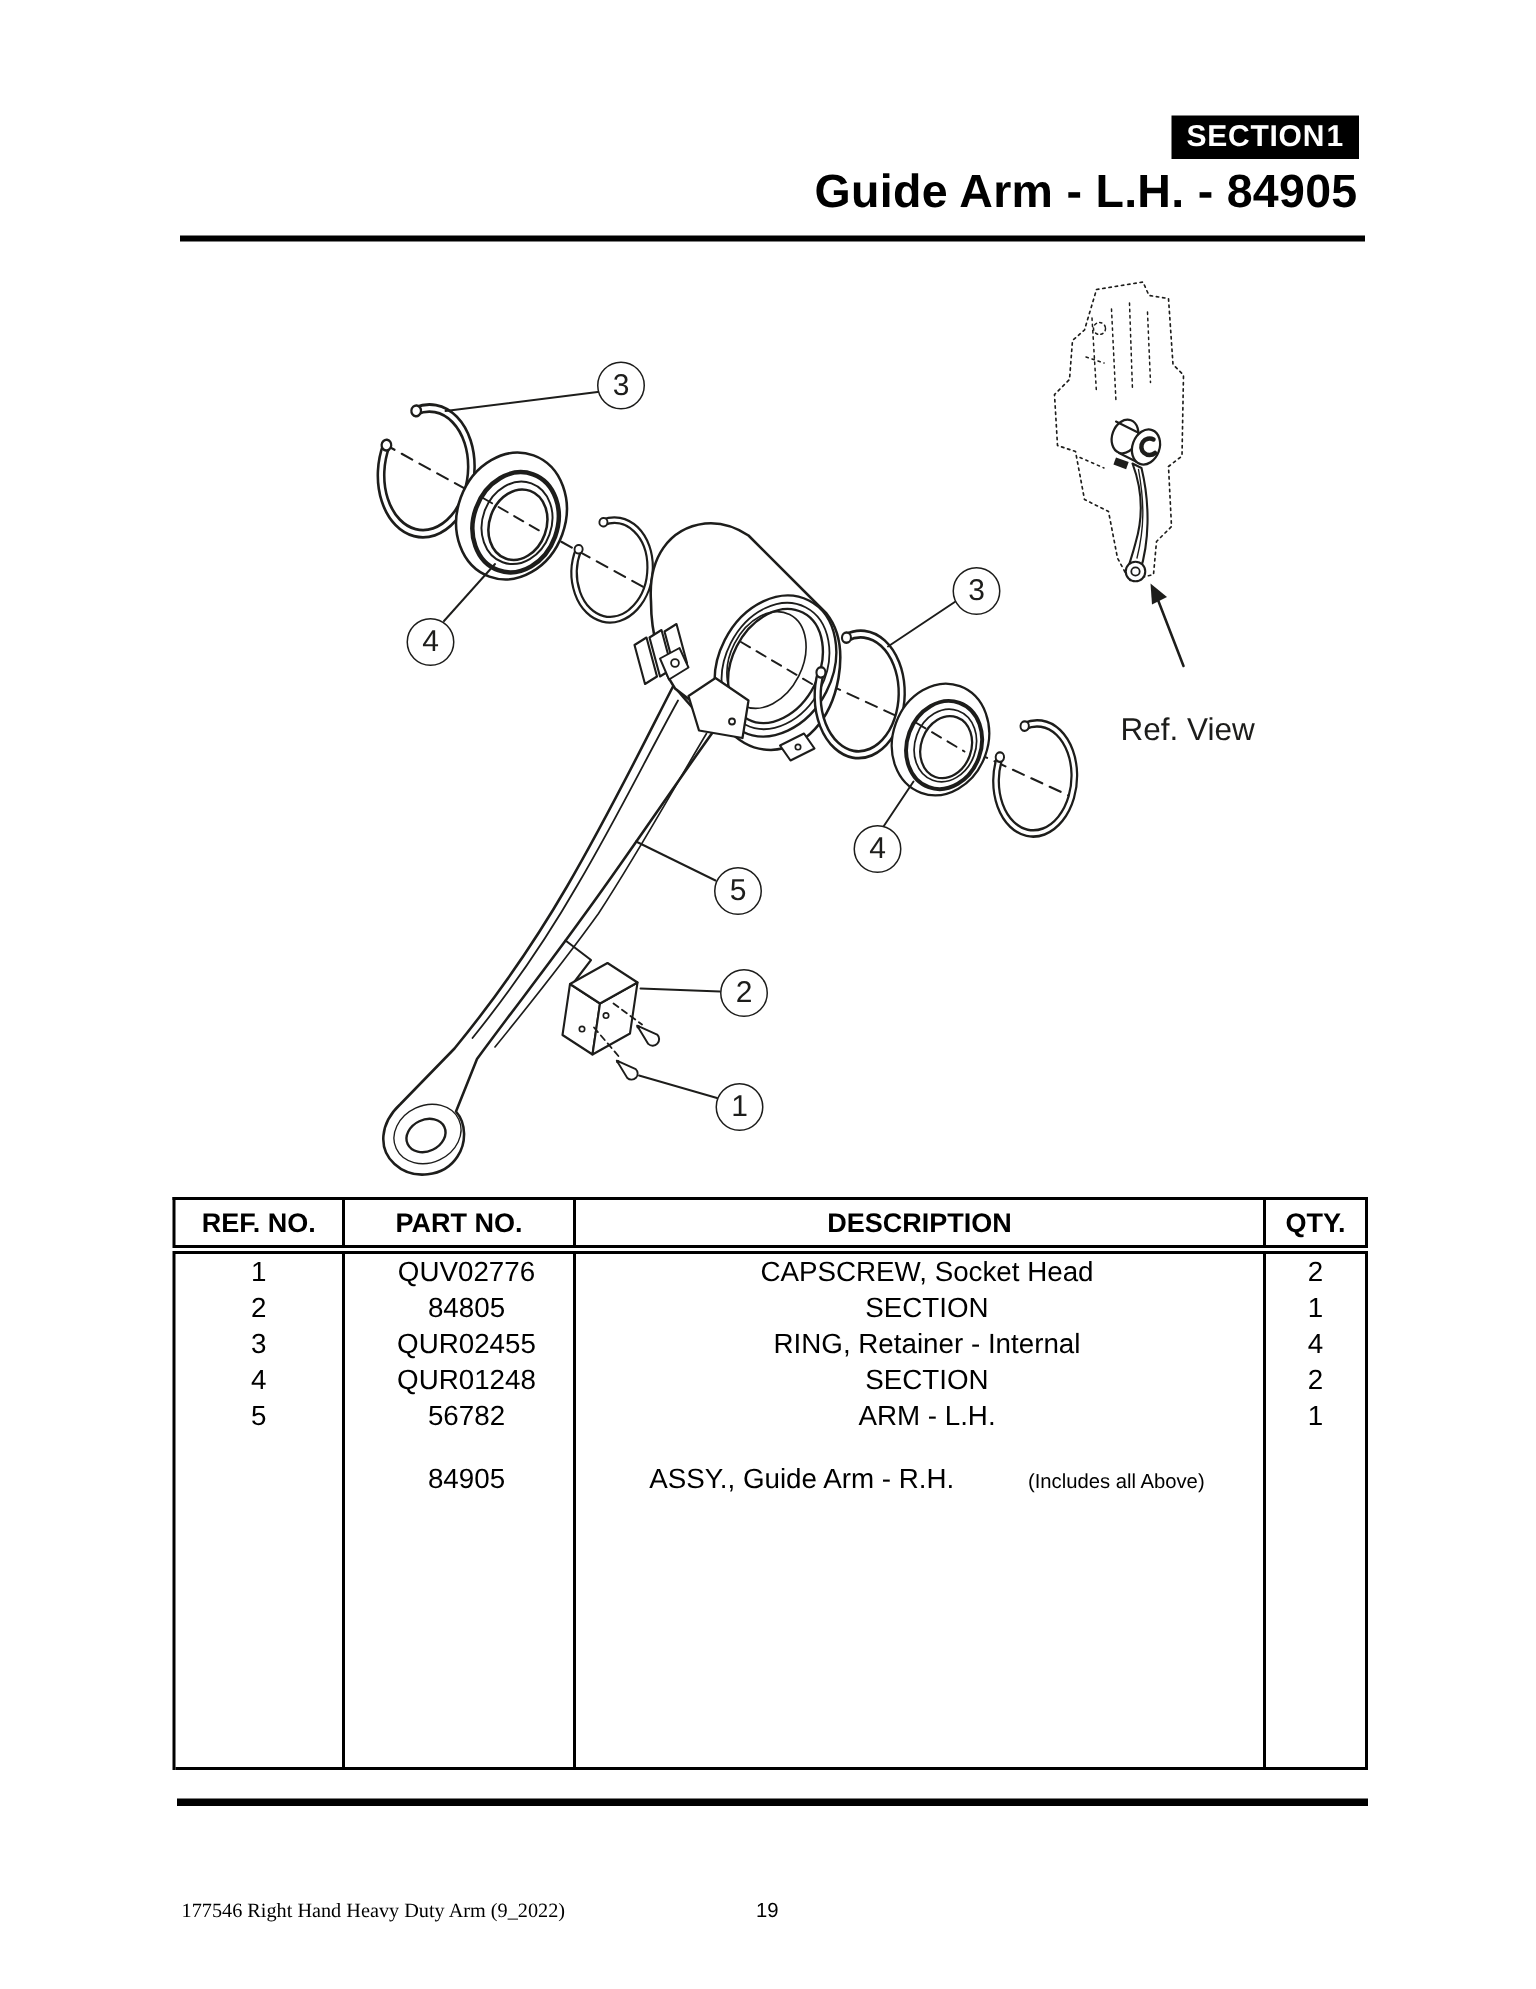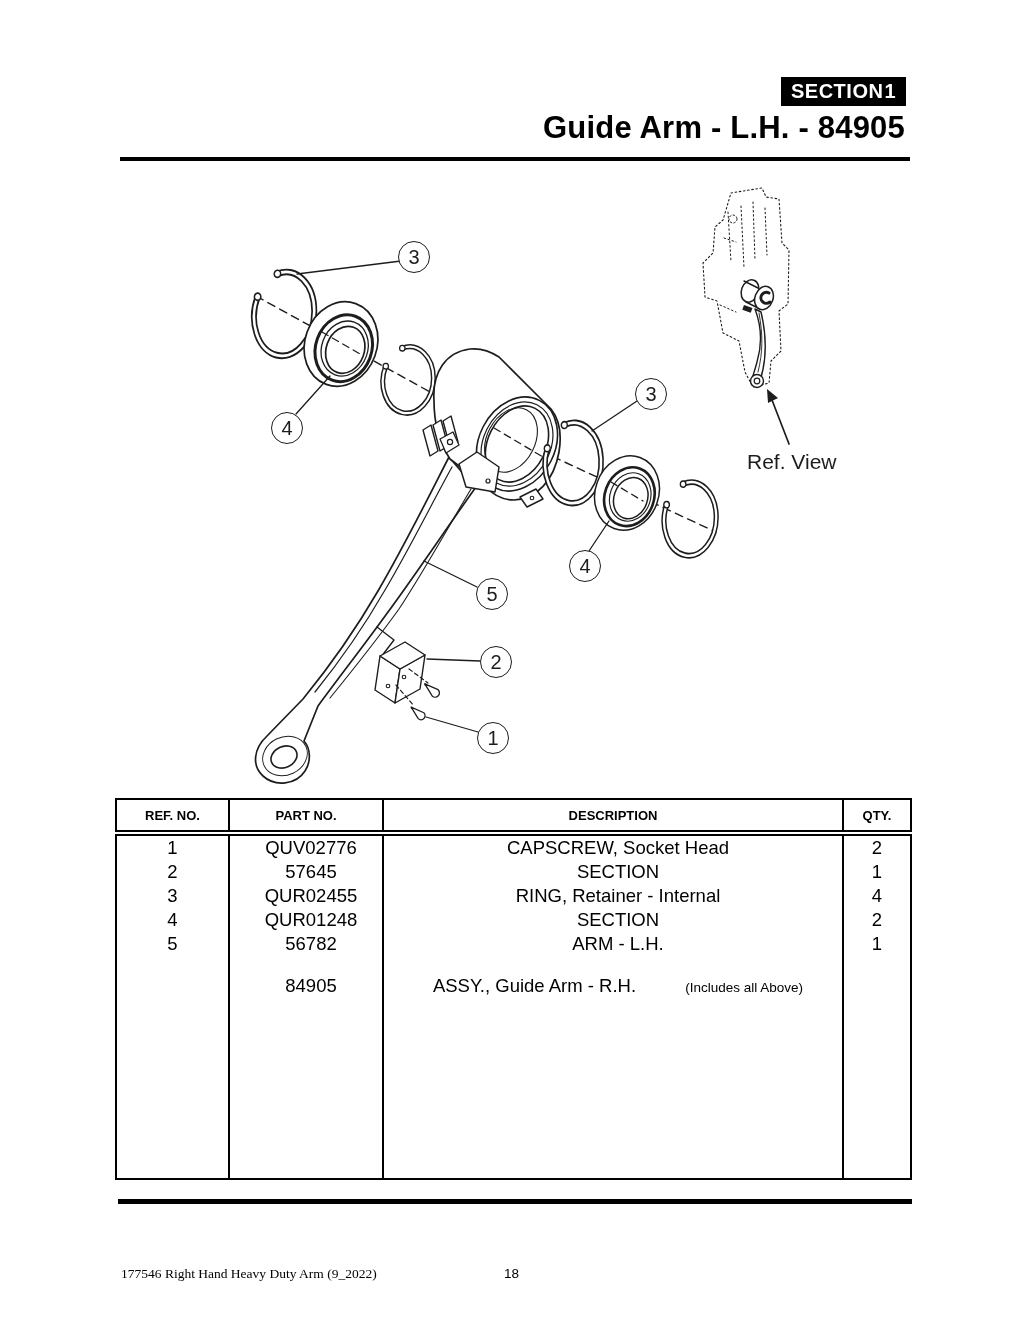--- a/index.html
+++ b/index.html
@@ -17,29 +17,29 @@
     position:absolute; top:110px; right:119px; font-size:31px; font-weight:bold;
     white-space:nowrap; letter-spacing:0.2px;margin-left:48px;
   }
   .title-rule { position:absolute; left:120px; top:157px; width:790px; height:4px; background:#000; }
   .diagram-svg { position:absolute; left:0; top:0; pointer-events:none; }
   .callout {
     position:absolute; width:32px; height:32px; border:1.7px solid #1d1d1b; border-radius:50%;
     background:#fff; display:flex; align-items:center; justify-content:center;
     font-size:20px; box-sizing:border-box; color:#1d1d1b;
   }
-  .ref-view-label { position:absolute; left:747px; top:450px; font-size:21px; color:#1d1d1b; }
+  .ref-view-label { position:absolute; left:747px; top:475px; font-size:21px; color:#1d1d1b; }
 
   .parts-table {
     position:absolute; left:115px; top:798px; width:795px; height:382px;
     border-collapse:collapse; table-layout:fixed; background:#fff;
   }
   .parts-table th {
     border:2.5px solid #000; border-bottom:6px double #000;
-    font-size:13px; font-weight:bold; height:30px; padding:0; text-align:center;
+    font-size:18px; font-weight:bold; height:30px; padding:0; text-align:center;
   }
   .parts-table td {
     border-left:2.5px solid #000; border-right:2.5px solid #000;
     border-top:none; border-bottom:none;
     font-size:18.5px; height:24px; padding:0; vertical-align:middle;
     overflow:hidden; white-space:nowrap;
   }
   .parts-table { border:2.5px solid #000; }
   .parts-table tr.filler-row td { height:auto; }
   .parts-table tr.spacer-row td { height:18px; }
@@ -196,21 +196,21 @@
       <th>QTY.</th>
     </tr>
     <tr>
       <td class="col-ref">1</td>
       <td class="col-part">QUV02776</td>
       <td class="col-desc">CAPSCREW, Socket Head</td>
       <td class="col-qty">2</td>
     </tr>
     <tr>
       <td class="col-ref">2</td>
-      <td class="col-part">57645</td>
+      <td class="col-part">84805</td>
       <td class="col-desc">SECTION</td>
       <td class="col-qty">1</td>
     </tr>
     <tr>
       <td class="col-ref">3</td>
       <td class="col-part">QUR02455</td>
       <td class="col-desc">RING, Retainer - Internal</td>
       <td class="col-qty">4</td>
     </tr>
     <tr>
@@ -244,15 +244,15 @@
       <td></td>
           <td></td>
           <td></td>
           <td></td>
     </tr>
   </tbody>
     </table>
 
   <div class="bottom-rule"></div>
   <div class="footer-left">177546 Right Hand Heavy Duty Arm (9_2022)</div>
-  <div class="footer-page">18</div>
+  <div class="footer-page">19</div>
 
 </div>
 
 </body></html>

